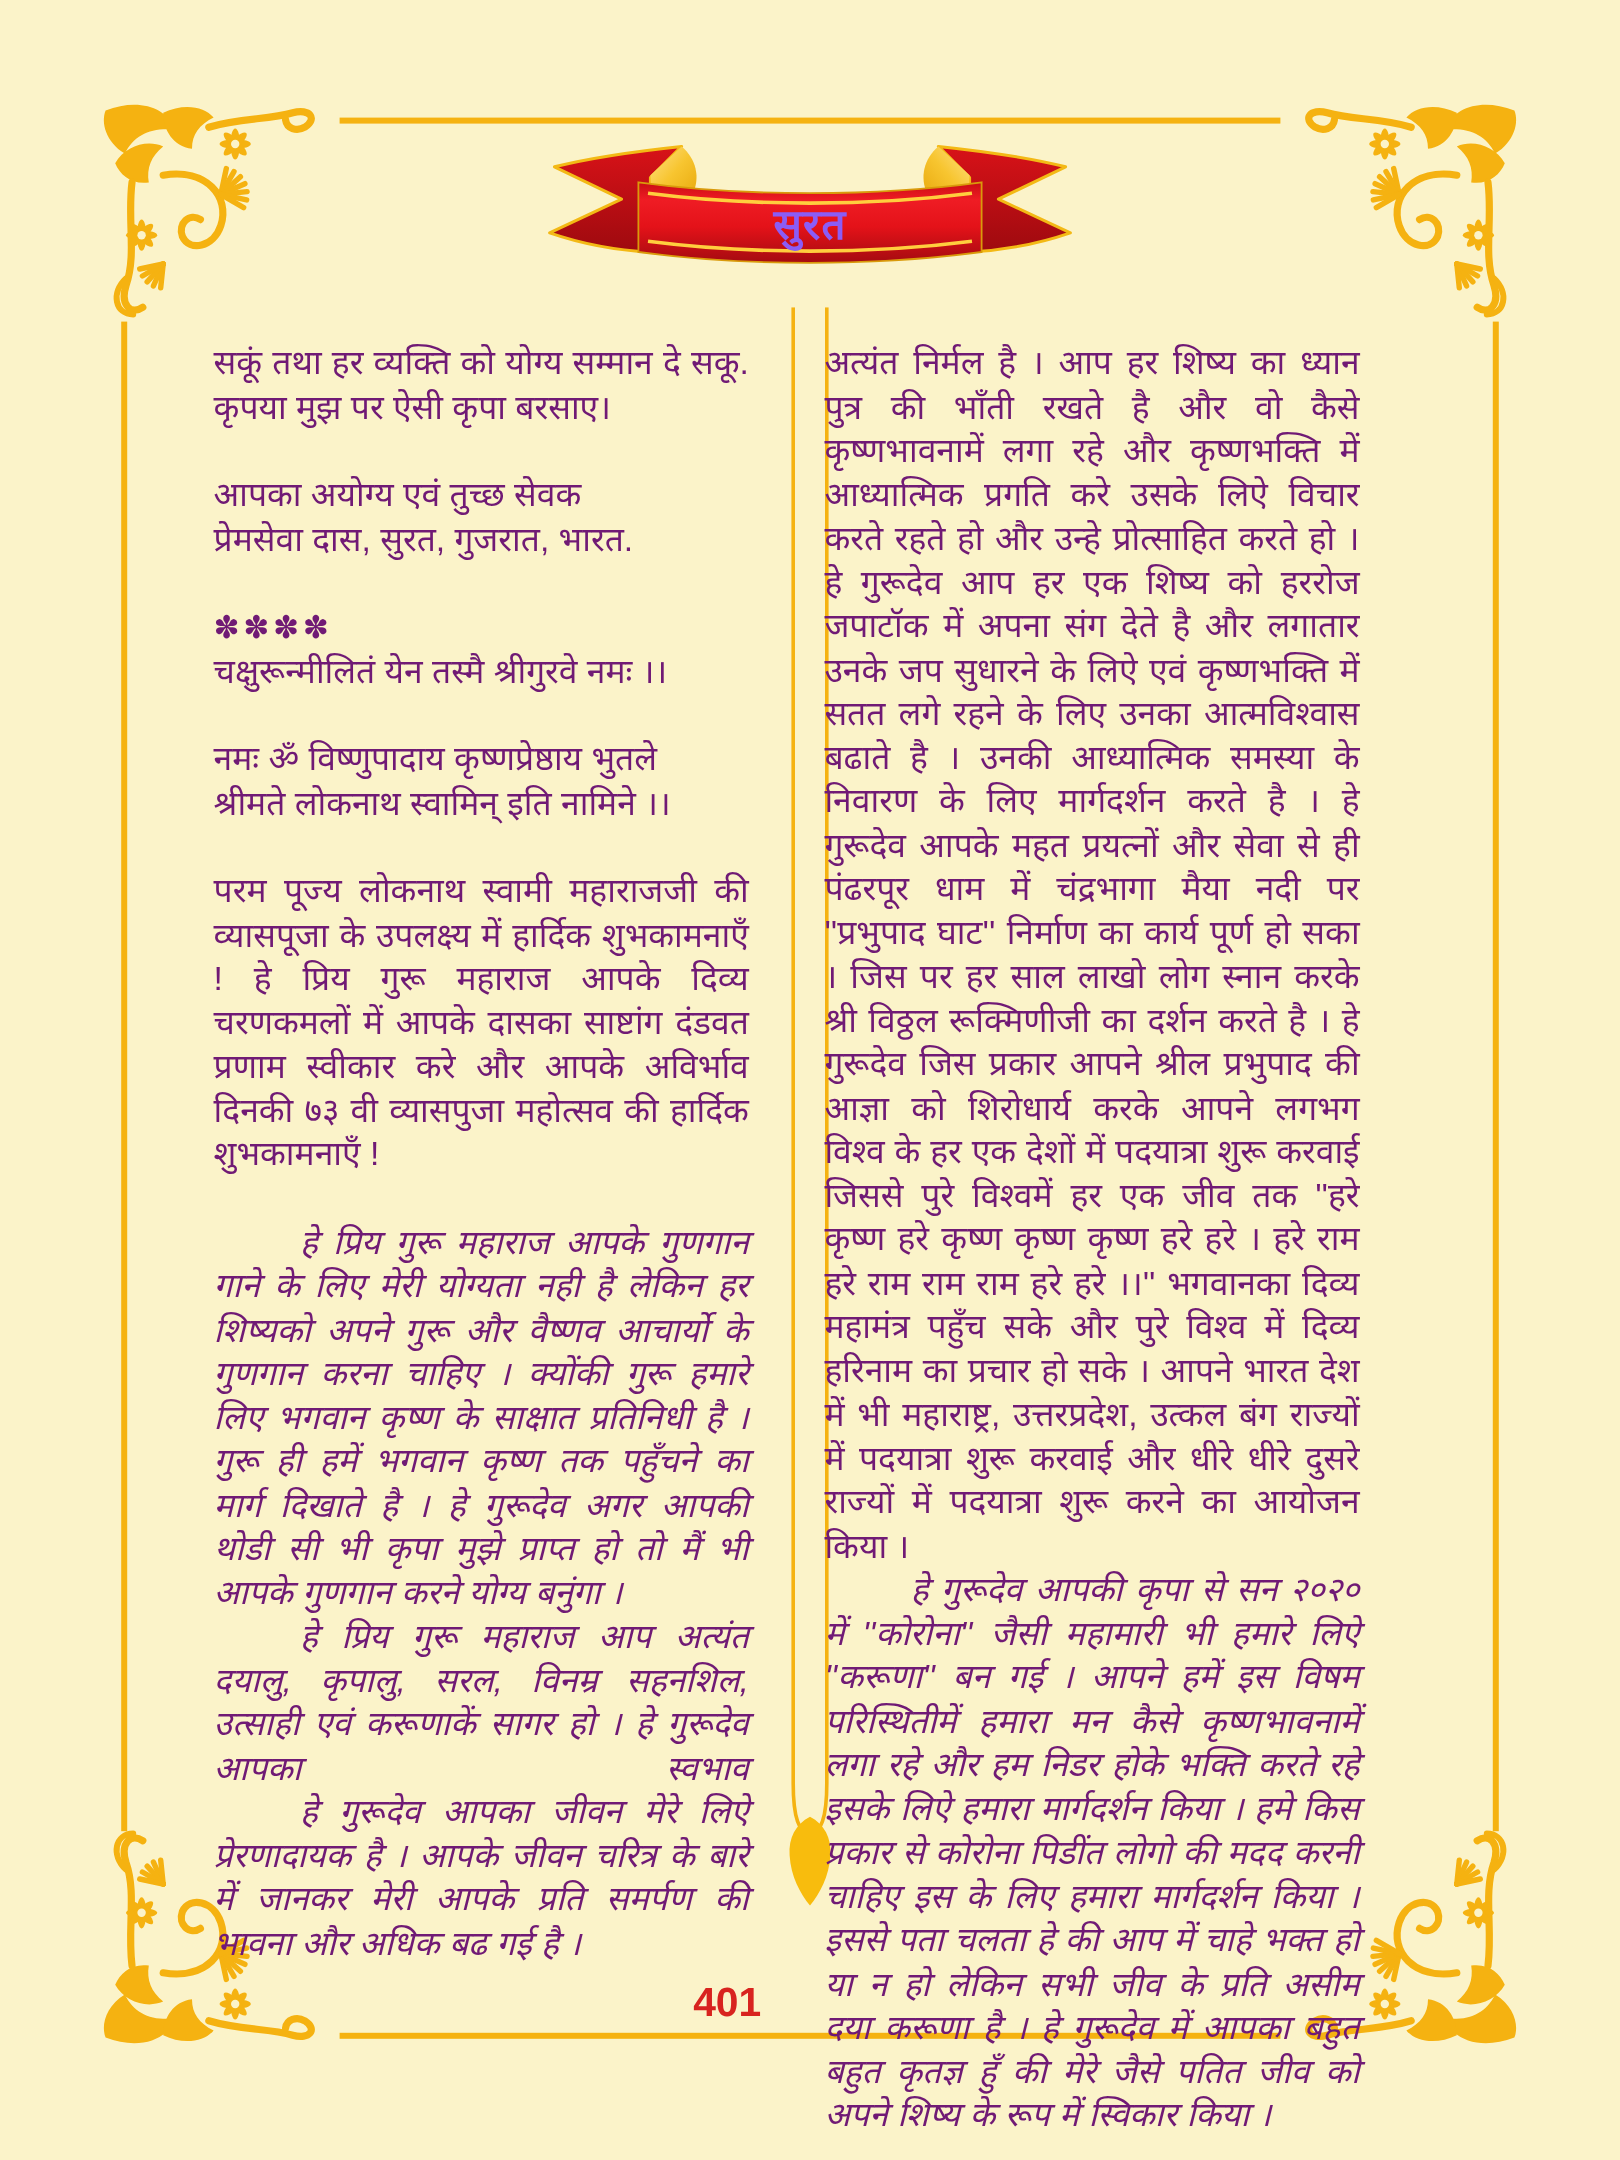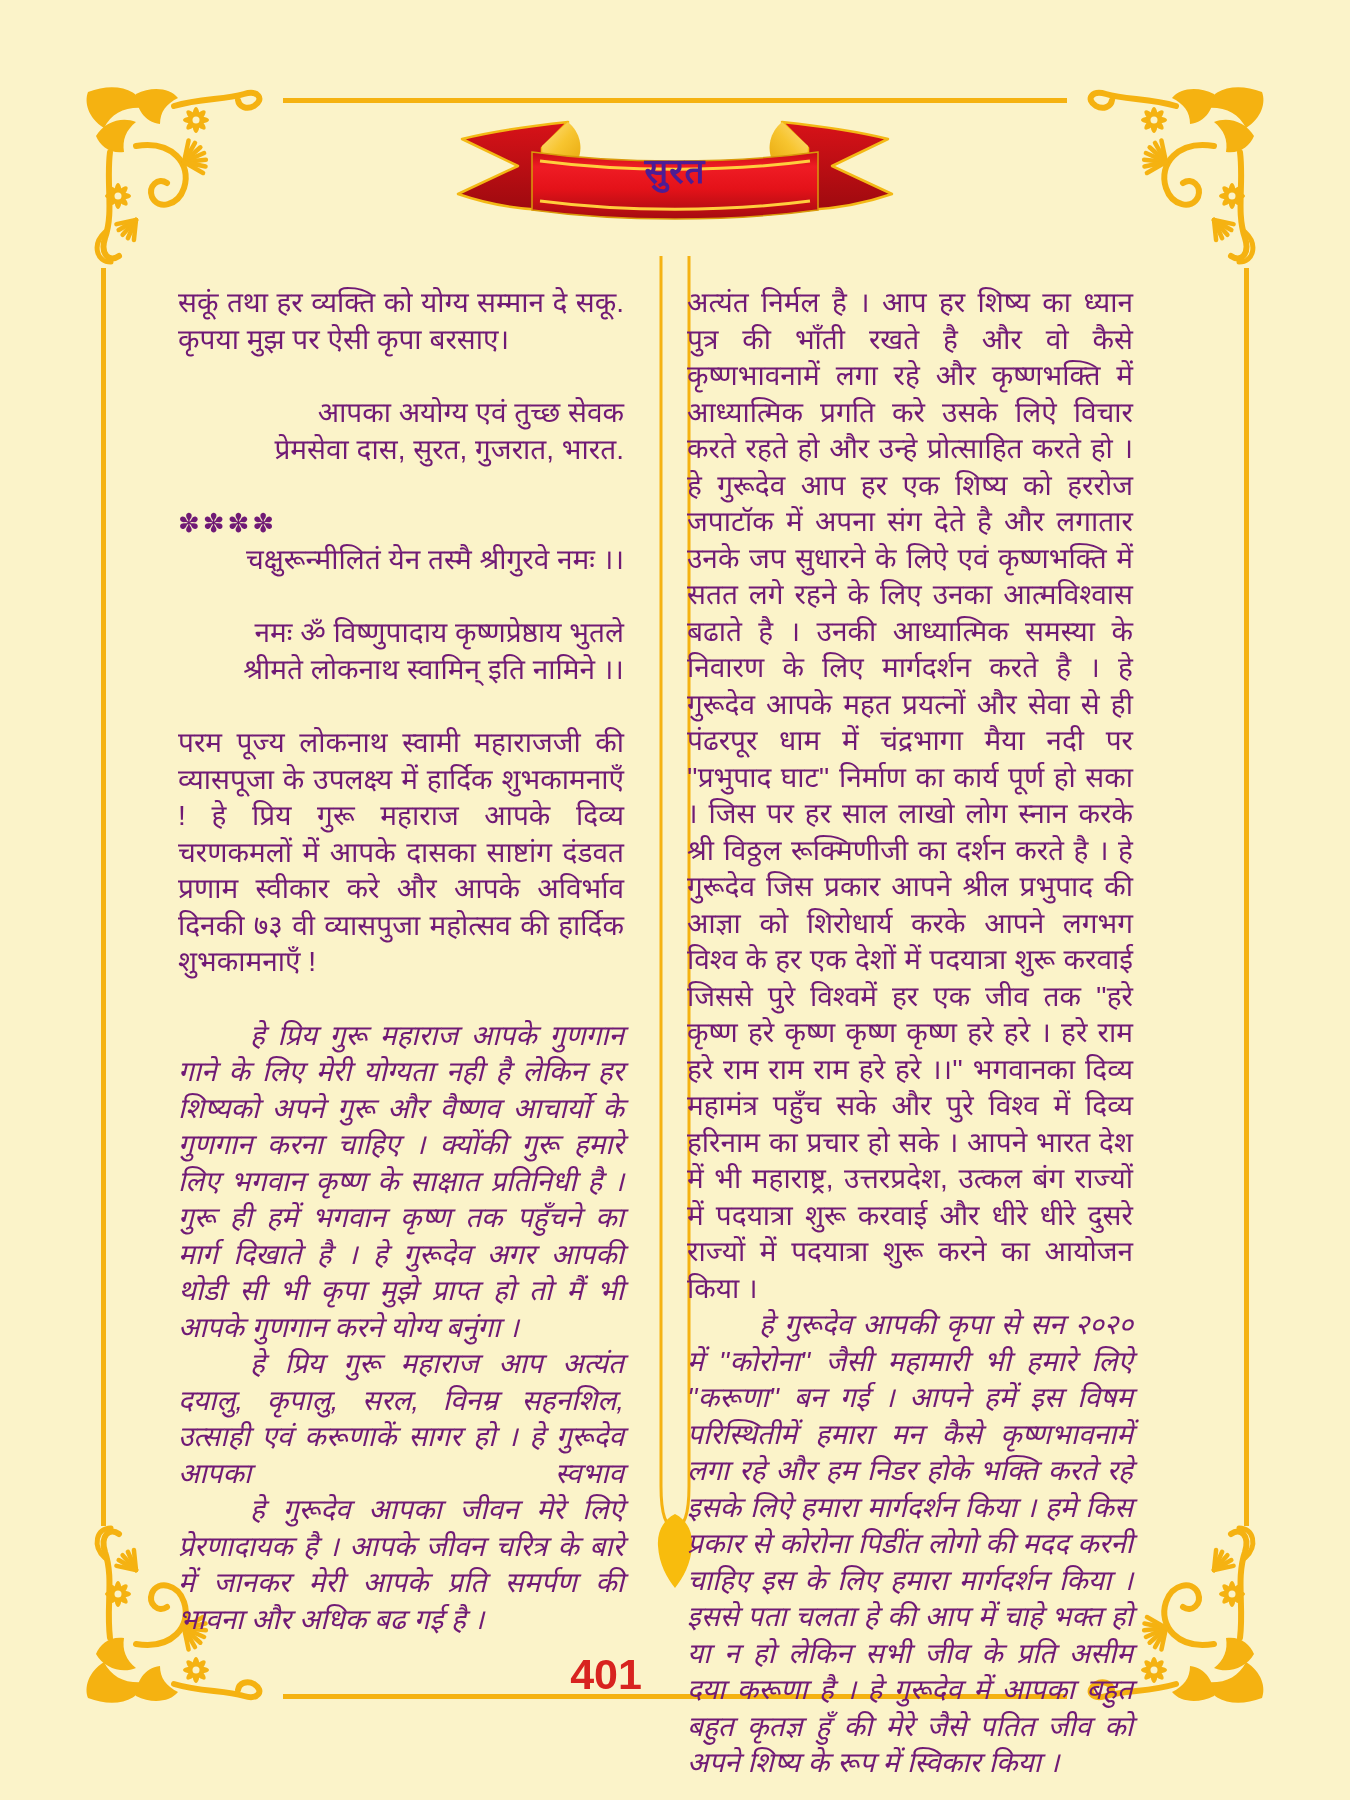--- a/index.html
+++ b/index.html
@@ -16,43 +16,43 @@
   .fl-right{left:1244px;top:268px;width:5px;height:1258px;}
   .corner{position:absolute;width:200px;height:200px;}
   .corner.tl{left:78px;top:80px;}
   .corner.tr{left:1072px;top:80px;transform:scaleX(-1);}
   .corner.bl{left:78px;top:1510px;transform:scaleY(-1);}
   .corner.br{left:1072px;top:1510px;transform:scale(-1,-1);}
   
   .banner{position:absolute;left:450px;top:106px;width:450px;height:132px;}
   .banner svg{position:absolute;left:0;top:0;}
   .banner-title{
-    position:absolute;left:82px;top:34px;width:286px;height:58px;
+    position:absolute;left:82px;top:50px;width:286px;height:58px;
     display:flex;align-items:center;justify-content:center;
-    color:#4c1d95;font-size:35px;font-weight:bold;letter-spacing:1px;
+    color:#8b5cf6;font-size:35px;font-weight:bold;letter-spacing:1px;
   }
   
   .divider{position:absolute;left:645px;top:256px;width:60px;height:1334px;}
   
   .col{
     position:absolute;top:285px;width:446px;
     color:#701a75;font-size:28px;line-height:36.5px;text-align:justify;
   }
   .col-left{left:178px;}
   .col-right{left:687px;}
   .col p{margin:0;}
   .gap{margin-top:37px !important;}
-  .line{text-align:right;}
+  .line{text-align:left;}
   .stars{font-size:26px;letter-spacing:3px;text-align:left;}
   .indent{text-indent:72px;font-style:italic;}
   .fill-last{text-align-last:justify;}
   
   .page-number{
     position:absolute;left:0;top:1650px;width:1212px;text-align:center;
-    color:#D8231F;font-size:43px;font-weight:bold;
+    color:#D8231F;font-size:34px;font-weight:bold;
   }
 </style>
 </head>
 <body>
 
 <svg width="0" height="0" style="position:absolute" aria-hidden="true">
   <defs>
     <g id="flw">
       <ellipse rx="13" ry="4" fill="#F5B211"></ellipse>
       <ellipse rx="13" ry="4" fill="#F5B211" transform="rotate(45)"></ellipse>

